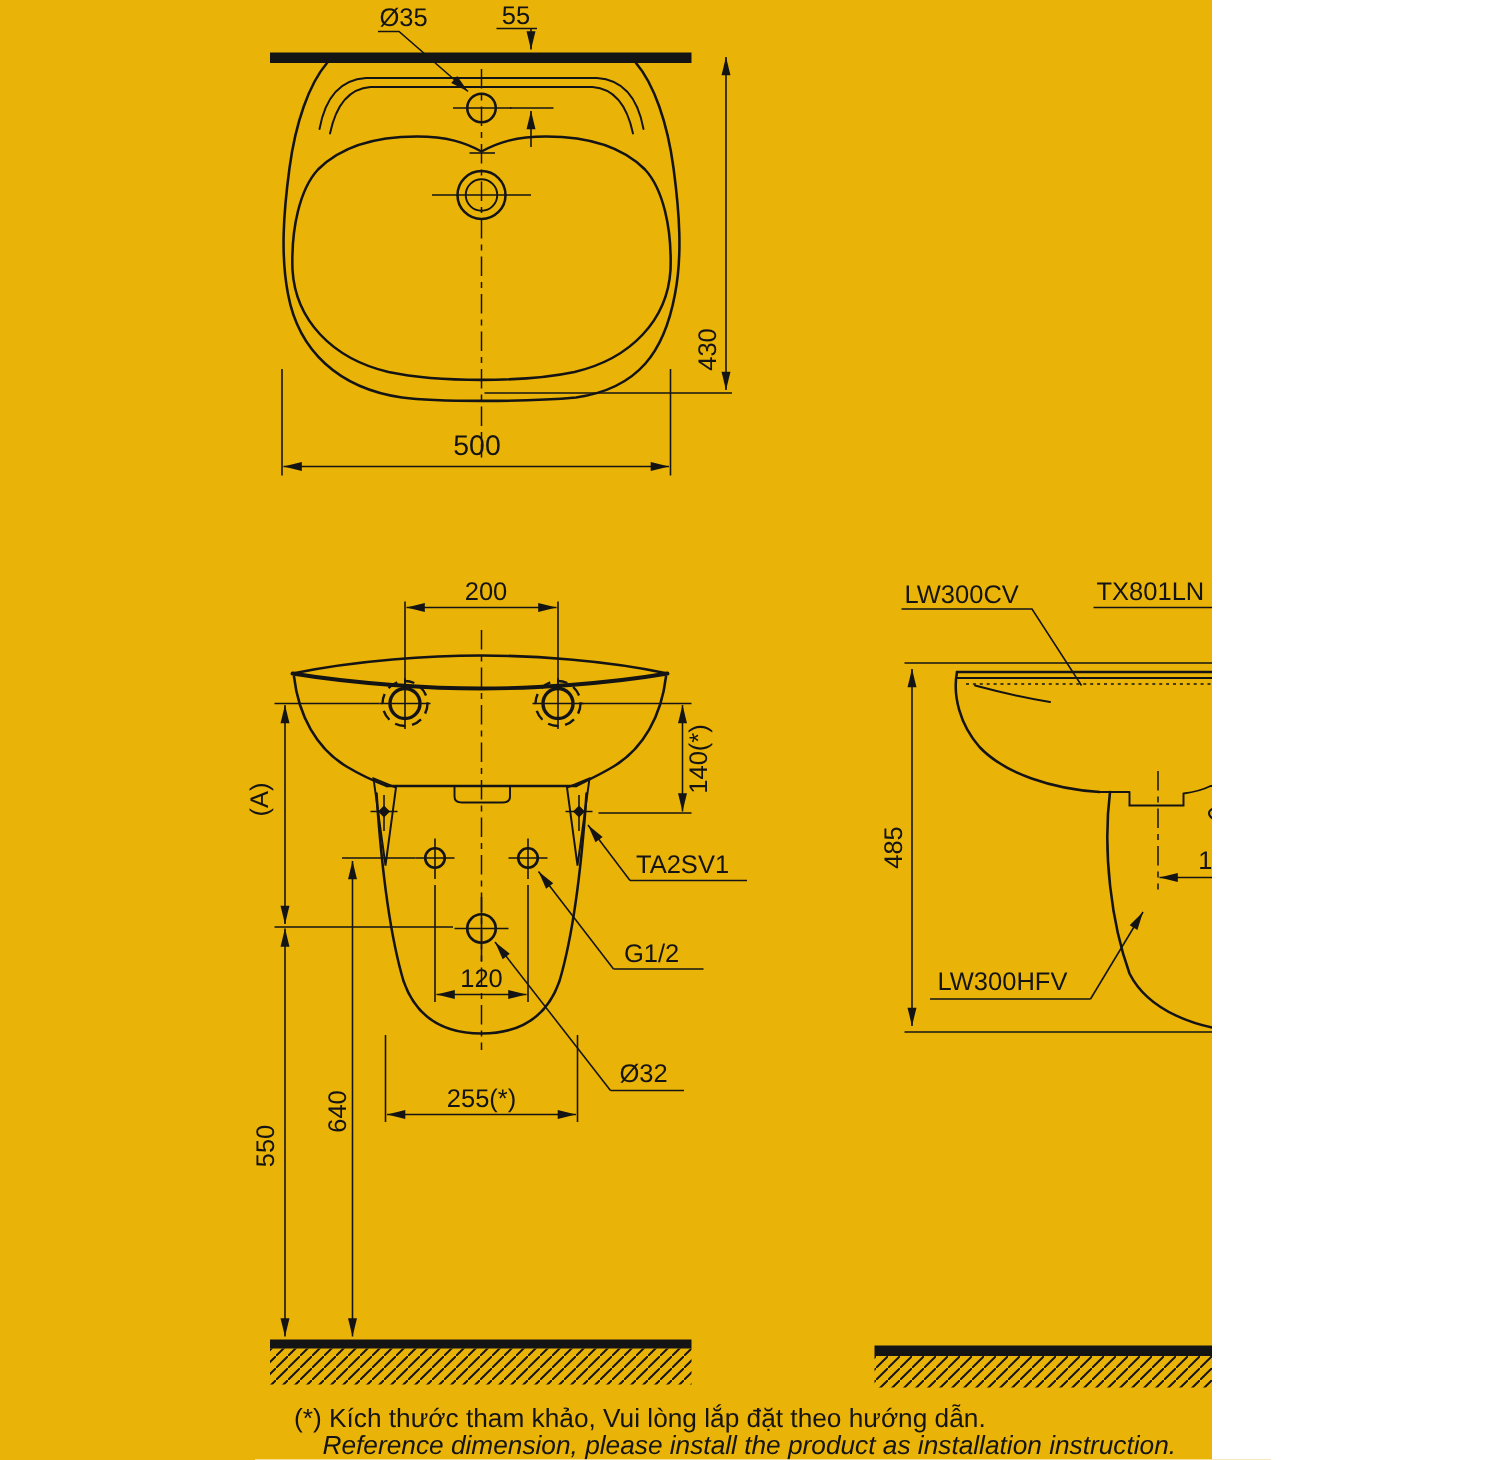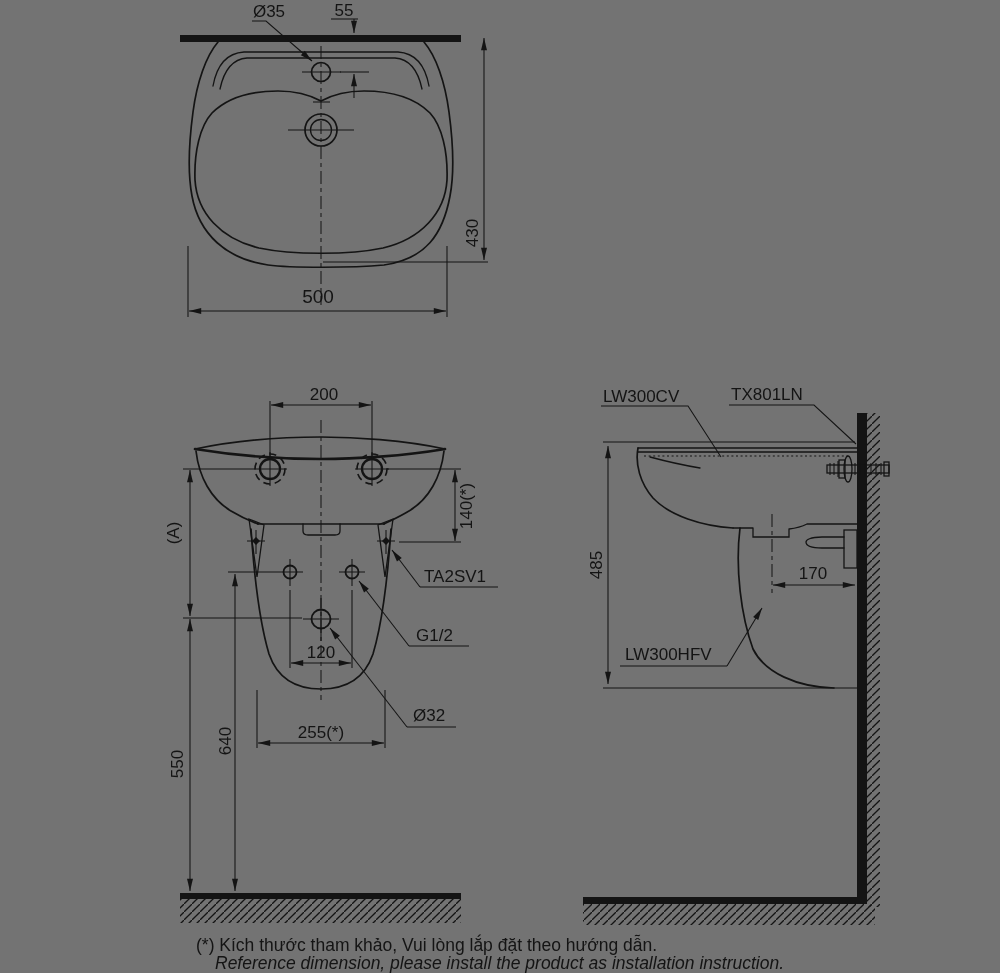--- a/index.html
+++ b/index.html
@@ -1,16 +1,16 @@
 <!DOCTYPE html>
 <html><head>
 <meta charset="utf-8">
 <style>
   html,body{margin:0;padding:0;background:#ffffff;}
-  .canvas{position:relative;width:1000px;height:973px;background:#737373;overflow:hidden;}
+  .canvas{position:relative;width:808px;height:973px;background:#eab308;overflow:hidden;}
   svg{display:block;}
   .s1{stroke:#141414;stroke-width:1.7;fill:none;stroke-linecap:round;stroke-linejoin:round;}
   .s1t{stroke:#141414;stroke-width:1.3;fill:none;stroke-linecap:round;}
   .s2{stroke:#141414;stroke-width:1.05;fill:none;stroke-linecap:butt;}
   .s3{stroke:#141414;stroke-width:2.6;fill:none;stroke-linecap:round;}
   .cl{stroke:#141414;stroke-width:1;fill:none;stroke-dasharray:13 4 4 4;}
   .dot{stroke:#141414;stroke-width:1;fill:none;stroke-dasharray:2 2.6;}
   .dc{stroke:#141414;stroke-width:1.6;fill:none;stroke-dasharray:7 4.6;}
   .fill{fill:#141414;stroke:none;}
   .hole{stroke:#141414;stroke-width:2.3;fill:none;}

